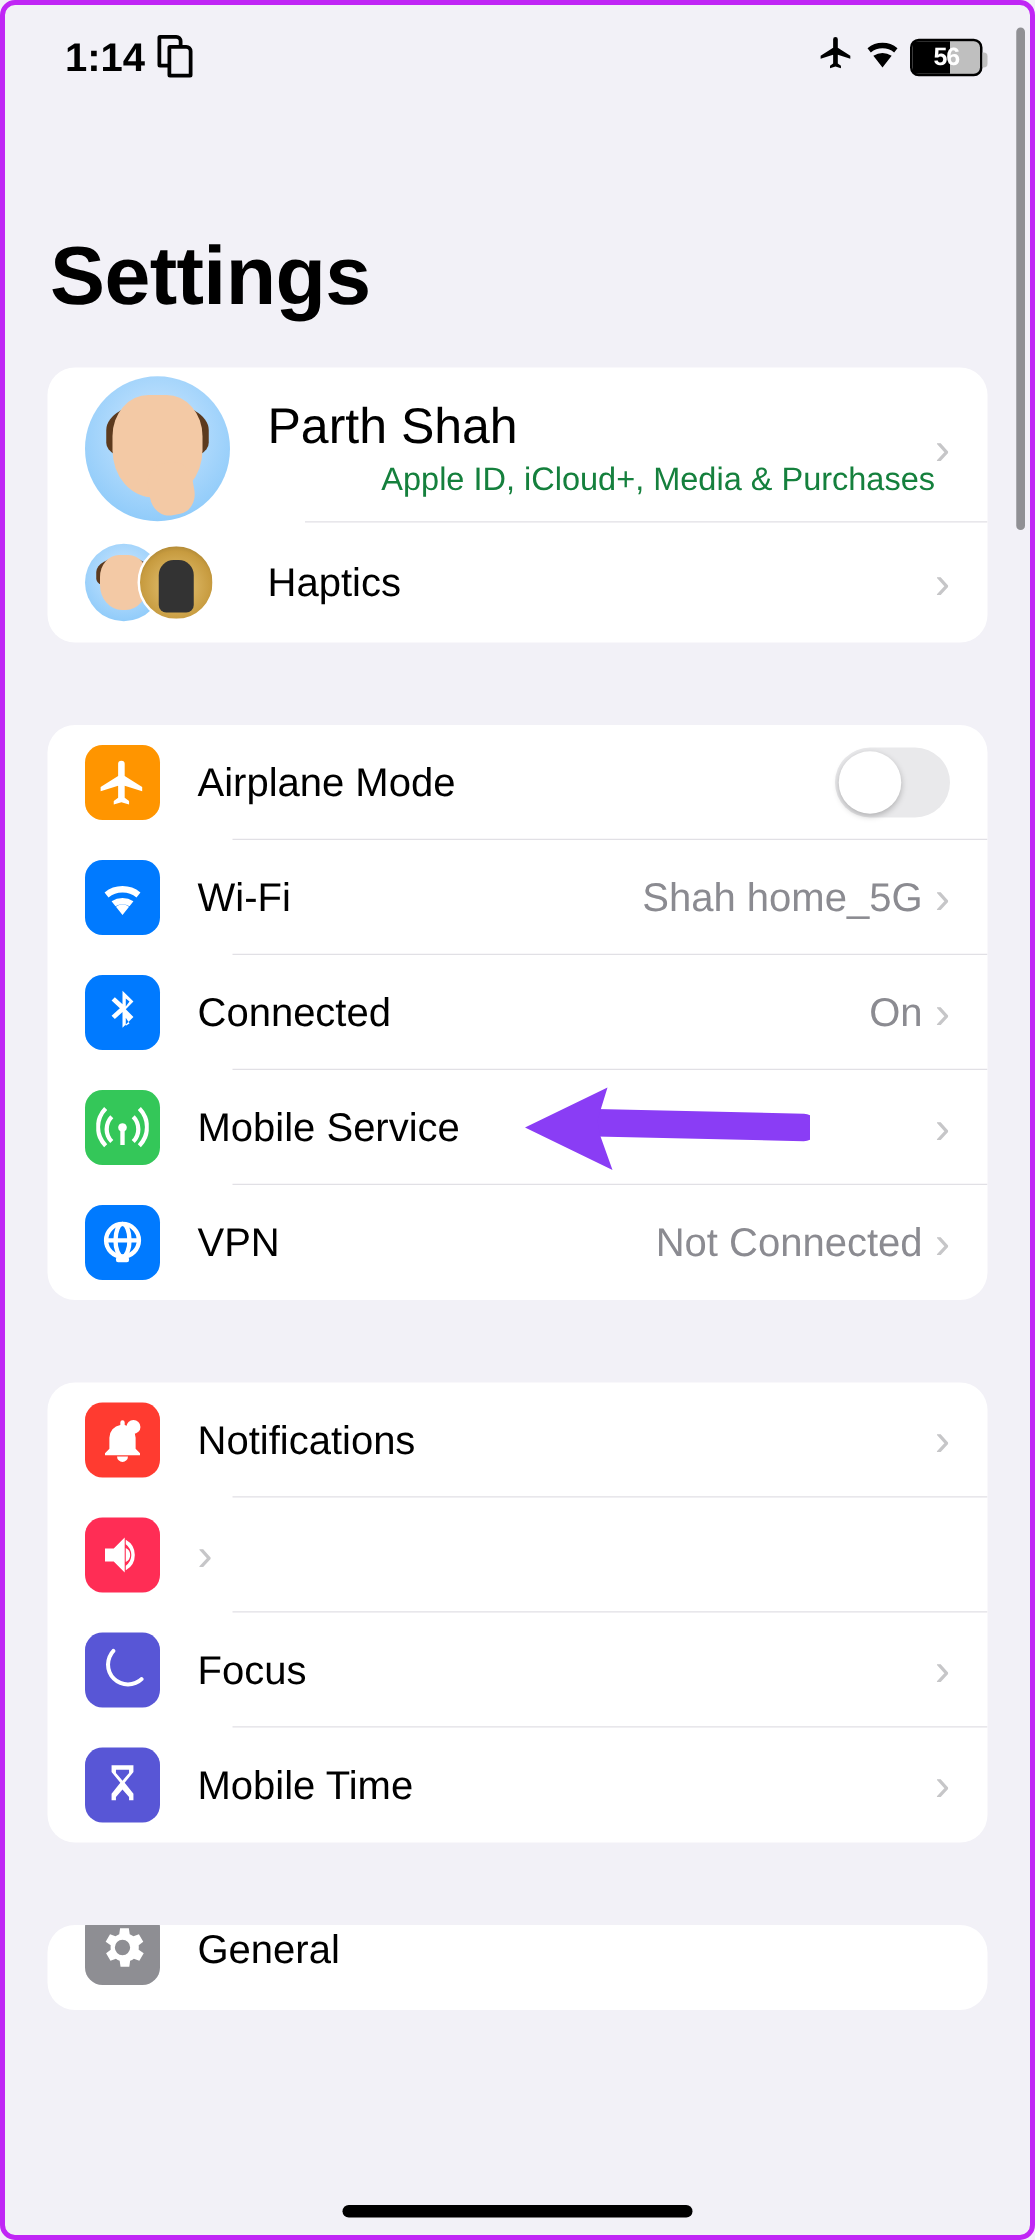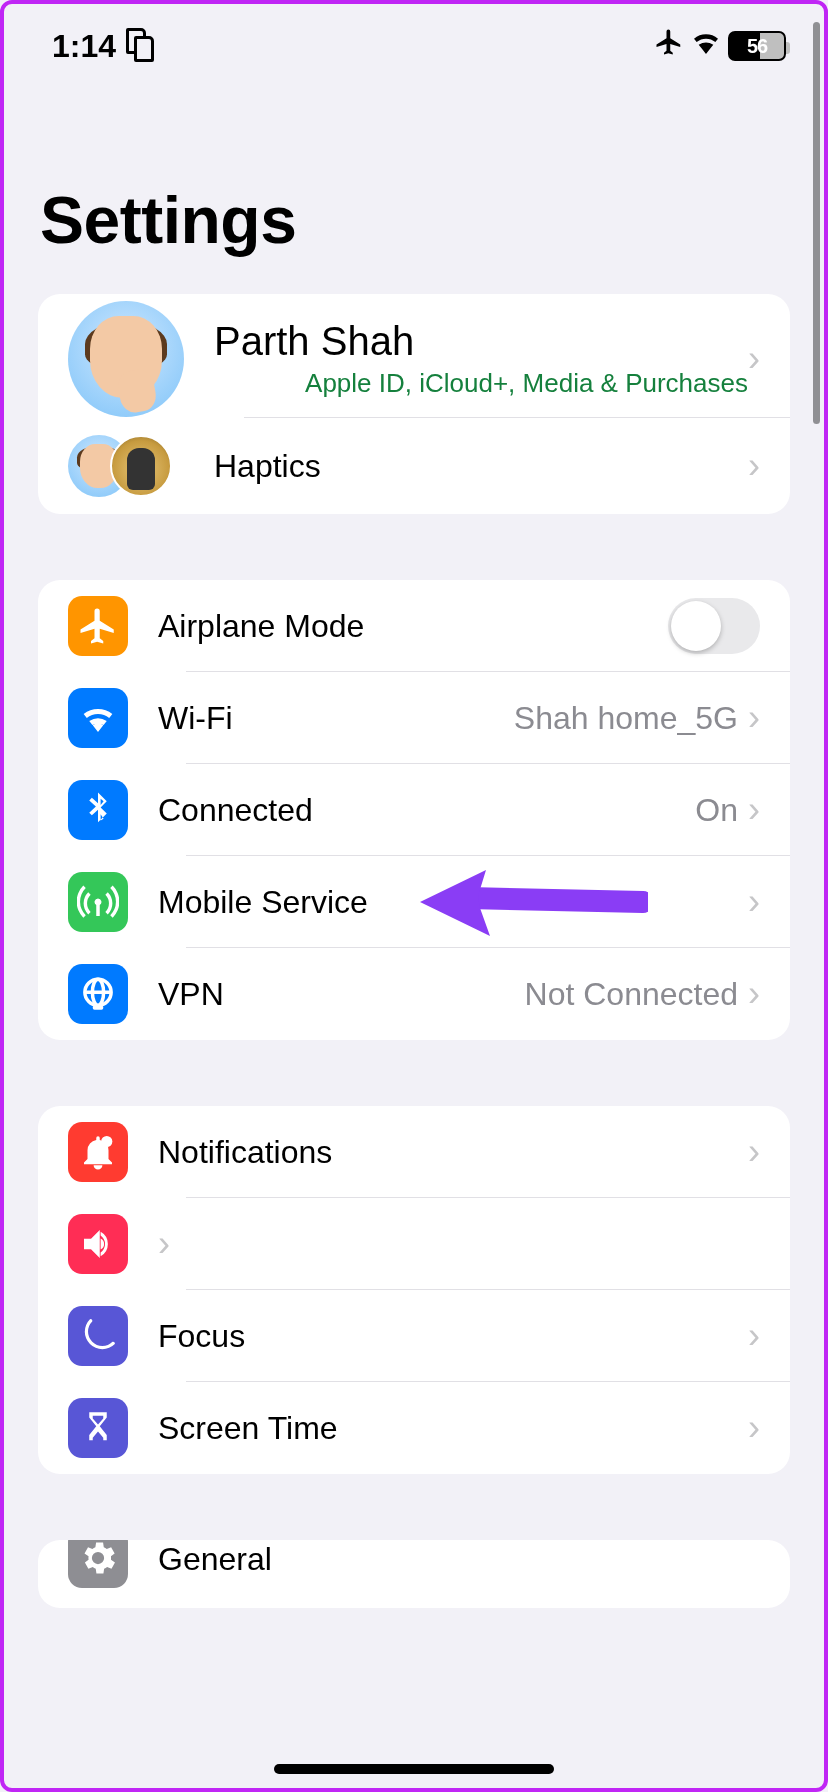--- a/index.html
+++ b/index.html
@@ -372,21 +372,21 @@
     <div class="label">Focus</div>
     <span class="chev">›</span>
     <div class="sep"></div>
   </div>
   <div class="row">
     <div class="icon ic-indigo">
       <svg viewBox="0 0 24 24">
           <path fill="#fff" d="M7 3h10v3l-4 5 4 5v3H7v-3l4-5-4-5V3zm2 2v1.5L12 10l3-3.5V5H9zm0 14h6v-1.5L12 14l-3 3.5V19z"></path>
         </svg>
     </div>
-    <div class="label">Screen Time</div>
+    <div class="label">Mobile Time</div>
     <span class="chev">›</span>
   </div>
 </div>
 
 <div class="group last" style="margin-bottom:0;">
   <div class="row" style="height:68px; align-items:flex-end; padding-bottom:16px;">
     <div class="icon ic-gray" style="margin-bottom:4px;">
       <svg viewBox="0 0 24 24">
           <path fill="#fff" d="M19.4 13a7.5 7.5 0 0 0 0-2l2.1-1.6-2-3.5-2.5 1a7.5 7.5 0 0 0-1.7-1l-.4-2.7h-4l-.4 2.7a7.5 7.5 0 0 0-1.7 1l-2.5-1-2 3.5L6.6 11a7.5 7.5 0 0 0 0 2l-2.1 1.6 2 3.5 2.5-1a7.5 7.5 0 0 0 1.7 1l.4 2.7h4l.4-2.7a7.5 7.5 0 0 0 1.7-1l2.5 1 2-3.5L19.4 13zM12 15.5A3.5 3.5 0 1 1 15.5 12 3.5 3.5 0 0 1 12 15.5z"></path>
         </svg>

